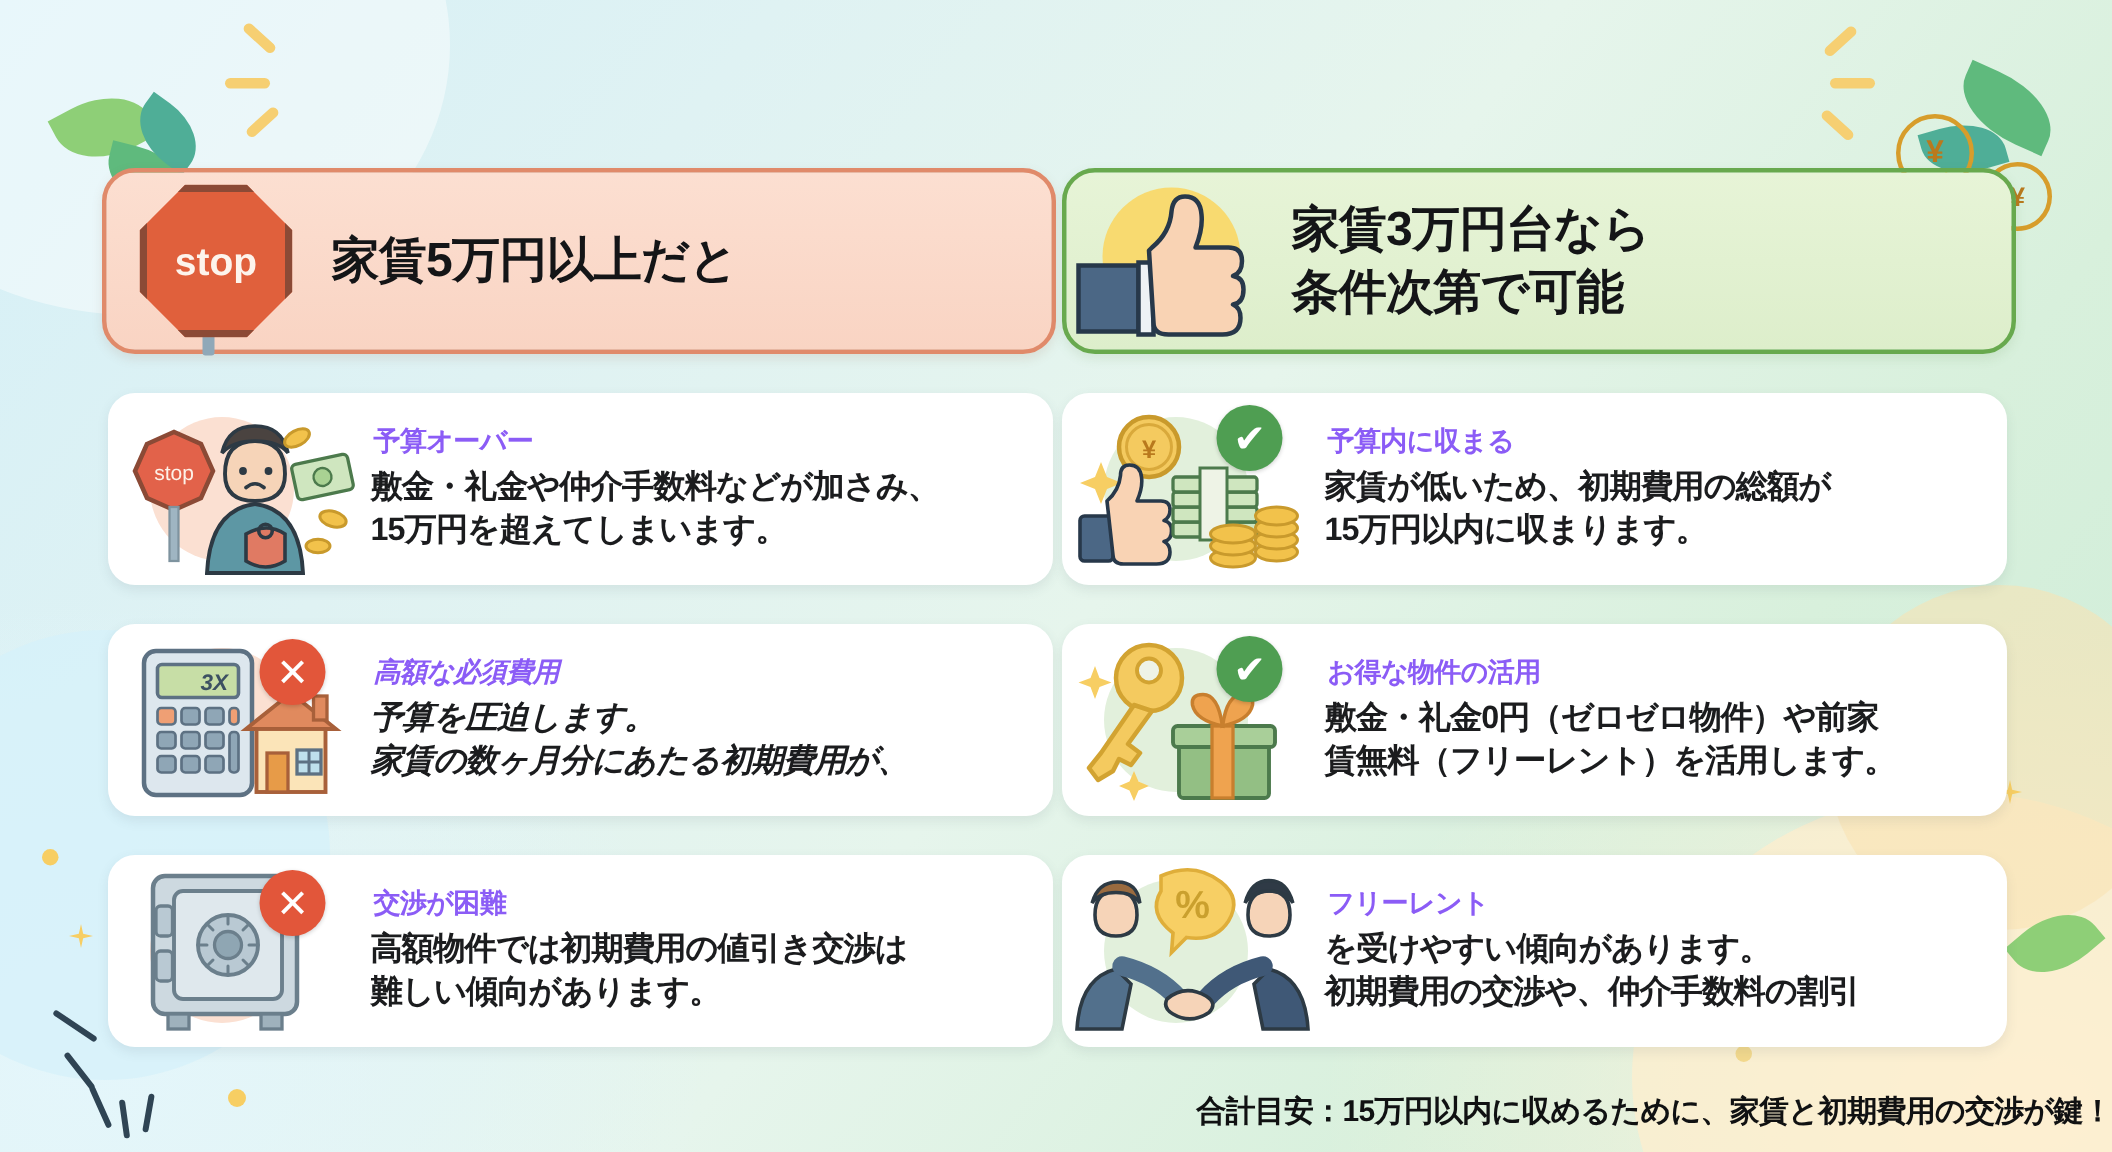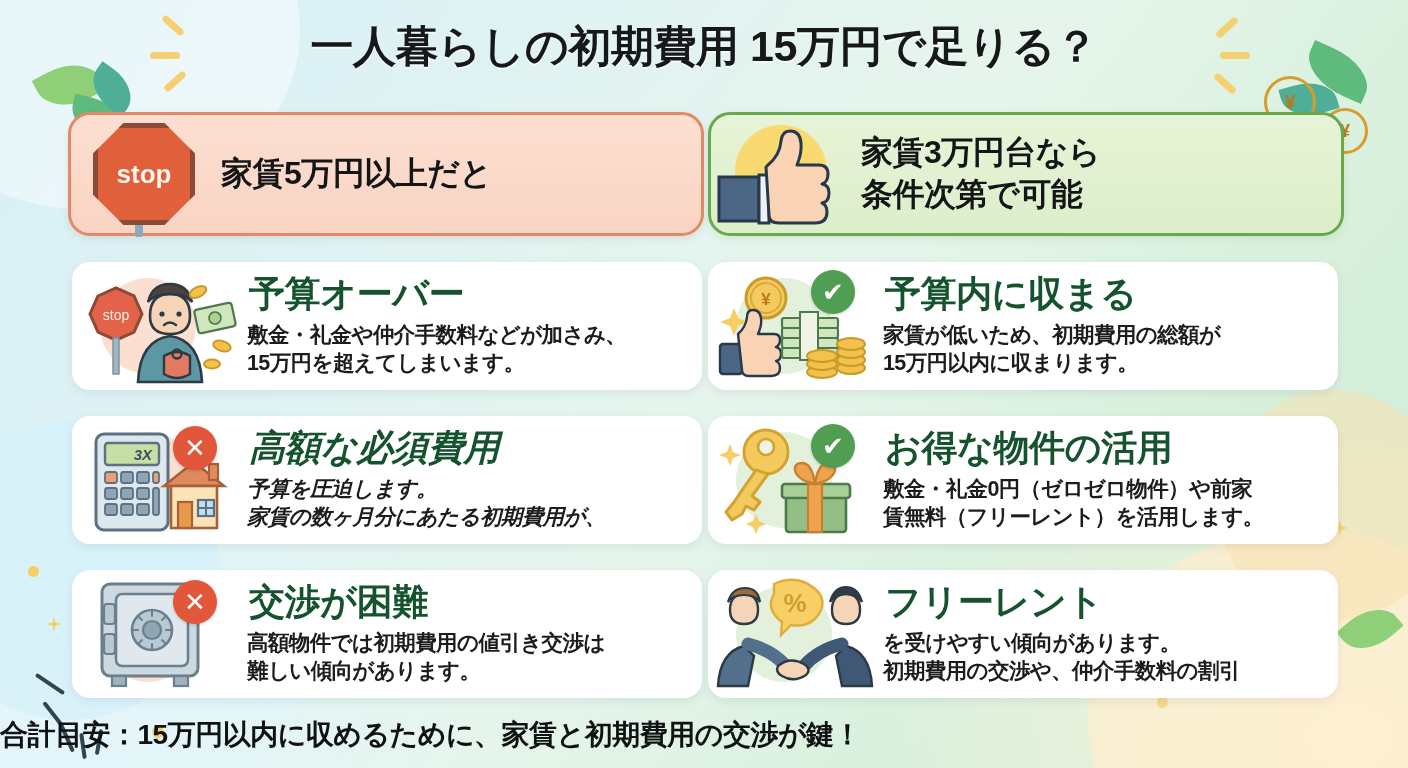--- a/index.html
+++ b/index.html
@@ -105,37 +105,37 @@
     position:absolute;width:44px;height:44px;border-radius:50%;
     display:flex;align-items:center;justify-content:center;
     font-size:26px;font-weight:700;color:#fff;
     box-shadow:0 1px 3px rgba(0,0,0,.18);
   }
   .badge.x{background:#e2563a;right:30px;top:10px;}
   .badge.check{background:#4f9e52;right:28px;top:8px;}
   .card-body{flex:1;padding-right:14px;}
   .card-title{
     position:relative;display:inline-block;
-    font-size:36px;font-weight:700;color:#14532d;letter-spacing:-.4px;
+    font-size:18px;font-weight:700;color:#8b5cf6;letter-spacing:-.4px;
     line-height:1.12;margin-bottom:5px;padding:0 6px 1px 2px;
   }
   .card-title::after{
     content:"";position:absolute;left:0;right:0;bottom:1px;height:12px;
     border-radius:7px;z-index:-1;
   }
   .card-title.warm::after{background:#fadcc6;}
   .card-title.cool::after{background:#dbecd2;}
   .card-desc{
     font-size:21.5px;font-weight:700;line-height:1.33;color:#1b1c1e;
     letter-spacing:-.6px;
   }
   
   #footer{
-    position:absolute;left:0;bottom:14px;width:1408px;text-align:left;
-    font-size:28px;font-weight:700;color:#101112;letter-spacing:-.5px;
+    position:absolute;left:0;bottom:14px;width:1408px;text-align:right;
+    font-size:20px;font-weight:700;color:#101112;letter-spacing:-.5px;
   }
   
   .art-rect{position:absolute;}
 </style>
 </head>
 <body>
 
 <div id="stage">
 
   <div class="deco blob" style="left:-120px;top:-150px;width:420px;height:360px;background:rgba(255,255,255,.45);"></div>
@@ -173,21 +173,20 @@
   <div class="deco dot" style="left:152px;top:726px;width:12px;height:12px;"></div>
   <div class="deco dot" style="right:240px;bottom:60px;width:11px;height:11px;background:#f3d98d;"></div>
 
   <div class="deco coin" style="right:92px;top:76px;width:46px;height:46px;font-size:21px;">
     <span>¥</span>
   </div>
   <div class="deco coin" style="right:40px;top:108px;width:40px;height:40px;font-size:18px;">
     <span>¥</span>
   </div>
 
-  <div id="title">一人暮らしの初期費用 15万円で足りる？</div>
 
   <div class="banner" id="banner-left">
     <div class="banner-icon">
       <div class="stop-pole"></div>
       <div class="stop-sign">
         <span>stop</span>
       </div>
     </div>
     <div class="banner-text">
       <div>家賃5万円以上だと</div>

